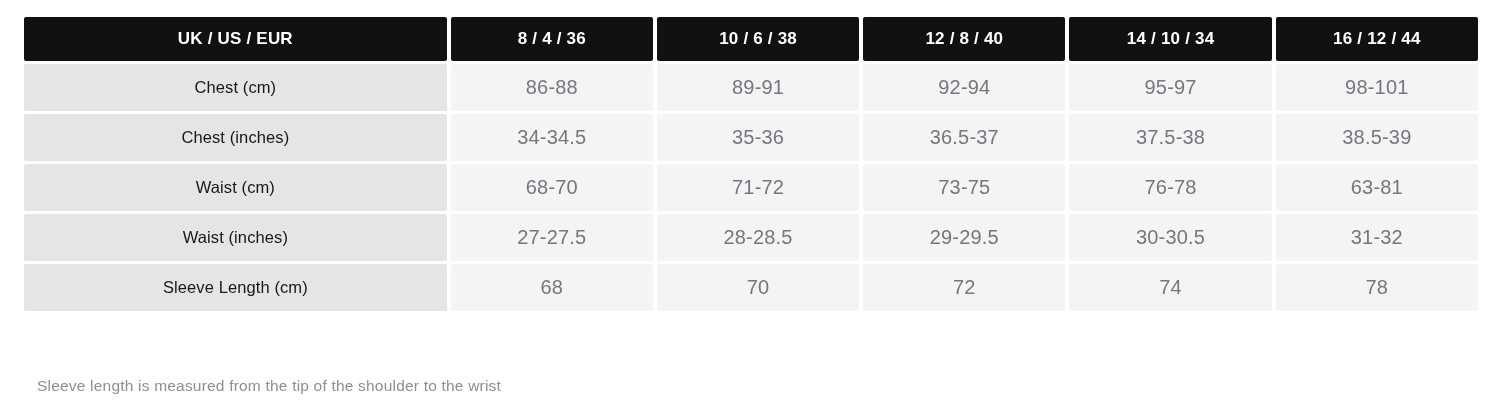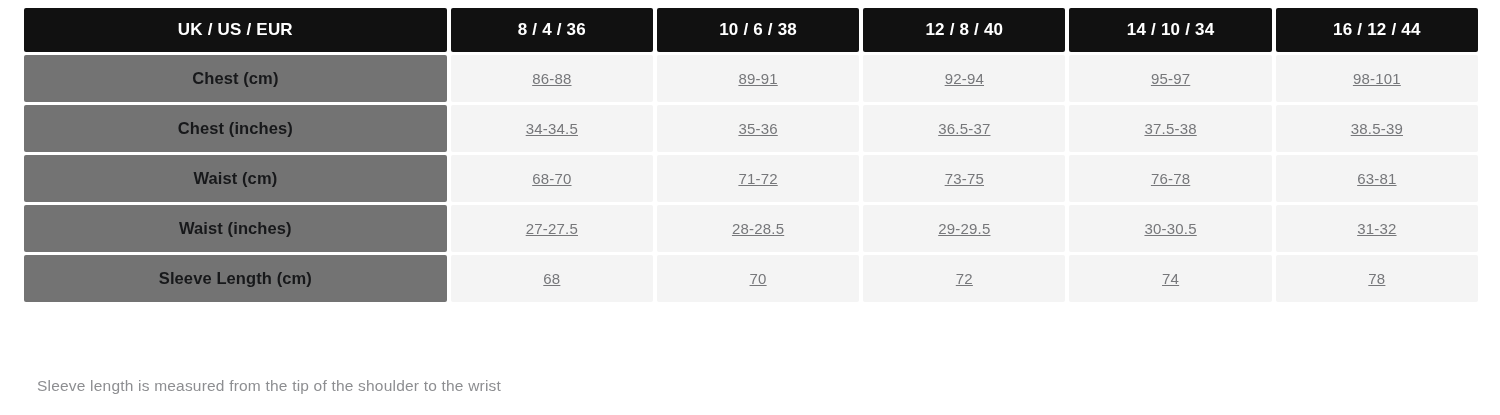--- a/index.html
+++ b/index.html
@@ -15,21 +15,21 @@
   .page {
     position: relative;
     width: 1500px;
     height: 415px;
     background: #ffffff;
   }
 
   .size-table {
     position: absolute;
     left: 20px;
-    top: 5px;
+    top: 14px;
     width: 1462px;
     border-collapse: separate;
     border-spacing: 4px 3px;
     table-layout: fixed;
   }
 
   .size-table col.label-col { width: 418px; }
   .size-table col.size-col  { width: 200px; }
 
   .size-table th,
@@ -46,35 +46,34 @@
     background: #111111;
     color: #ffffff;
     font-size: 17px;
     font-weight: bold;
     letter-spacing: 0.2px;
     height: 44px;
   }
 
   
   .size-table tbody th.row-label {
-    background: #737373;
+    background: #e5e5e5;
     color: #17181a;
     font-size: 16.5px;
-    font-weight: bold;
+    font-weight: normal;
     letter-spacing: 0.1px;
   }
 
   
   .size-table tbody td.value-cell {
     background: #f4f4f4;
     color: #76777a;
-    font-size: 15px;
+    font-size: 20px;
     font-weight: normal;
     letter-spacing: 0.2px;
-    text-decoration: underline;
   }
 
   .footnote {
     position: absolute;
     left: 20px;
     top: 377px;
     font-size: 15.5px;
     color: #8d8e91;
     letter-spacing: 0.2px;
     white-space: nowrap;

